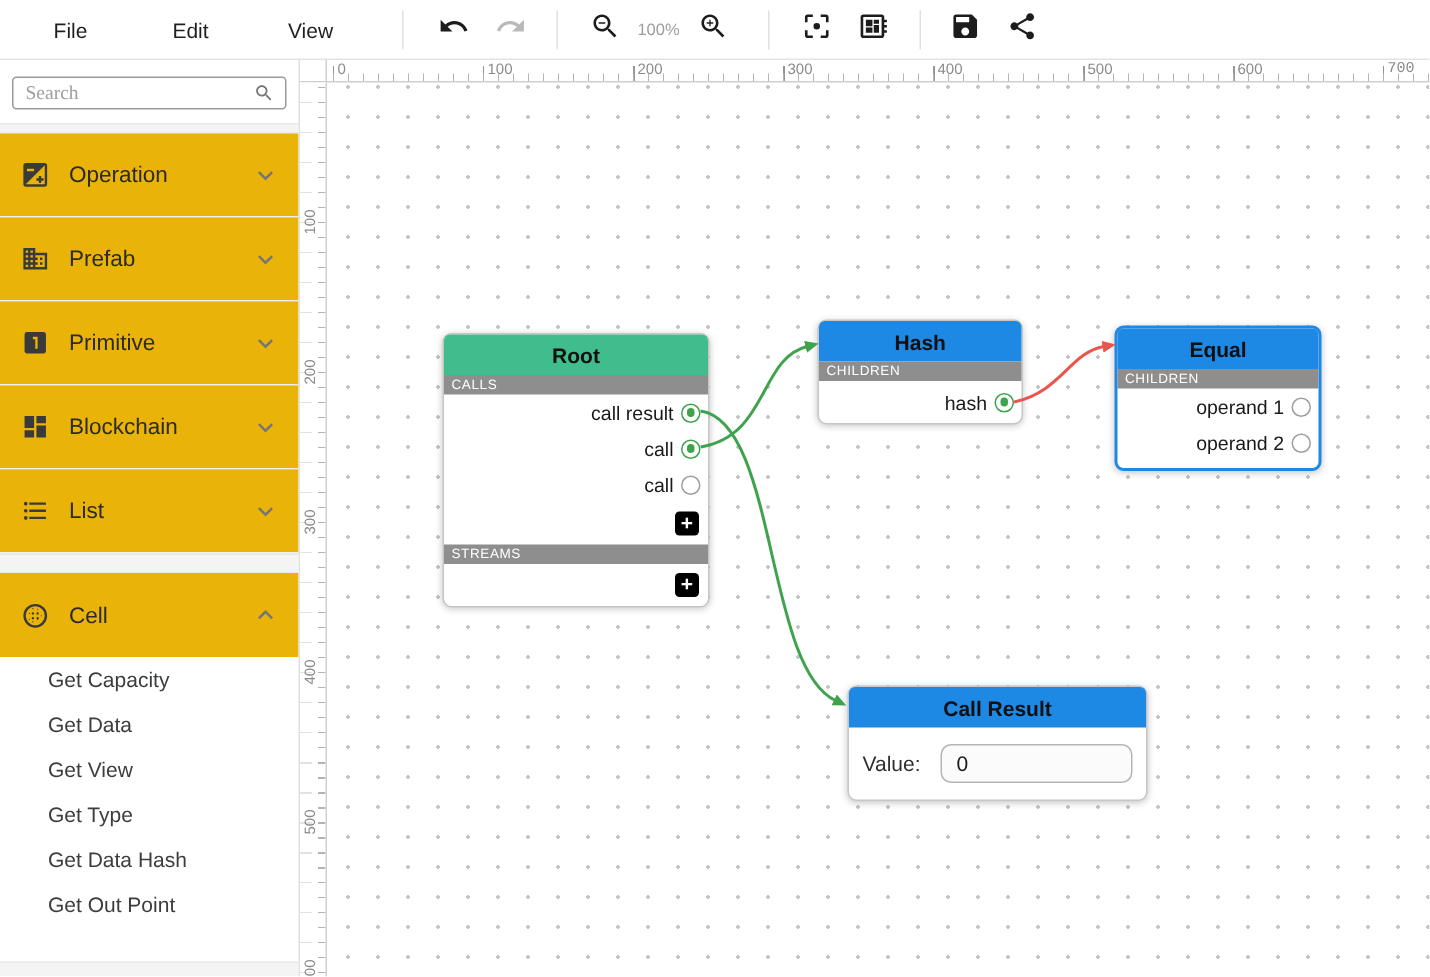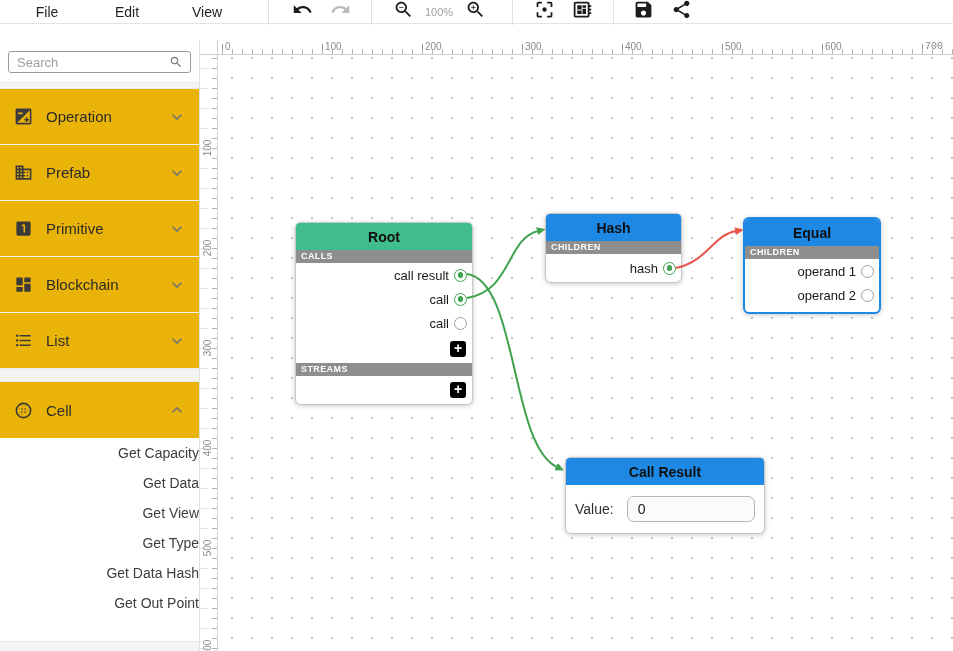--- a/index.html
+++ b/index.html
@@ -1,47 +1,47 @@
 <!DOCTYPE html>
 <html><head>
 <meta charset="utf-8">
 <style>
   * { margin:0; padding:0; box-sizing:border-box; }
   html,body { width:953px; height:651px; overflow:hidden; background:#fff;
               font-family:"Liberation Sans", sans-serif; position:relative; }
 
   
-  .toolbar { position:absolute; top:0; left:0; width:953px; height:24px; background:#fff;
+  .toolbar { position:absolute; top:0; left:0; width:953px; height:40px; background:#fff;
              border-bottom:1px solid #e3e3e3; display:flex; align-items:center; z-index:6; }
   .menu-item { width:80px; text-align:center; font-size:14px; color:#1f1f1f; cursor:pointer; }
   .menu-item:first-child { margin-left:7px; }
   .tb-sep { width:1px; height:26px; background:#e0e0e0; }
   .tb-btn { width:38px; height:38px; display:flex; align-items:center; justify-content:center; cursor:pointer; }
   .tb-btn svg { width:21px; height:21px; fill:#1c1c1c; }
   .tb-btn.disabled svg { fill:#b9b9b9; }
   .zoom-level { font-size:11px; color:#9e9e9e; width:34px; text-align:center; }
 
   
   .sidebar { position:absolute; top:40px; left:0; width:200px; height:611px; background:#fff;
              border-right:1px solid #e0e0e0; z-index:5; display:flex; flex-direction:column; overflow:hidden; }
   .search-wrap { padding:11px 8px 9px 8px; position:relative; }
   .search-input { width:100%; height:22px; border:1px solid #9a9a9a; border-radius:3px;
                   font-size:13px; padding:0 26px 0 8px; color:#333; outline:none;
-                  font-family:Liberation Sans, sans-serif; }
+                  font-family:Liberation Serif, serif; }
   .search-input::placeholder { color:#9e9e9e; }
   .search-icon { position:absolute; right:16px; top:15px; width:14px; height:14px; fill:#757575; }
   .band { height:7px; background:#f4f4f4; border-top:1px solid #e9e9e9; border-bottom:1px solid #e9e9e9; }
   .band.thick { height:13px; }
   .cat { height:56px; display:flex; align-items:center; padding:0 12px 0 14px;
          border-bottom:1px solid #efefef; cursor:pointer; background:#eab308; }
   .cat .cicon { width:19px; height:19px; fill:#3a3a3a; flex:0 0 auto; }
   .cat .clabel { font-size:15px; color:#2b2b2b; margin-left:13px; }
   .cat .chev { margin-left:auto; width:20px; height:20px; fill:#757575; }
   .cat.expanded .chev { transform:rotate(180deg); }
-  .sub-item { height:30px; line-height:30px; padding-left:32px; font-size:14px; color:#3d3d3d; cursor:pointer;text-align:right; }
+  .sub-item { height:30px; line-height:30px; padding-left:32px; font-size:14px; color:#3d3d3d; cursor:pointer; }
   .bottom-band { margin-top:auto; height:10px; background:#f4f4f4; border-top:1px solid #e9e9e9; }
 
   
   .corner { position:absolute; left:200px; top:40px; width:18px; height:15px; background:#fff;
             border-right:1px solid #cfcfcf; border-bottom:1px solid #cfcfcf; z-index:4; }
   .h-ruler { position:absolute; left:218px; top:40px; width:735px; height:15px; background:#fff;
              border-bottom:1px solid #cfcfcf; z-index:4; overflow:hidden; }
   .h-ruler::after { content:""; position:absolute; left:4px; right:0; bottom:0; height:5px;
              background:repeating-linear-gradient(90deg,#b3b3b3 0 1px,transparent 1px 10px); }
   .h-ruler::before { content:""; position:absolute; left:4px; right:0; bottom:0; height:10px;
@@ -63,21 +63,21 @@
             background-size:20px 20px; background-position:4px 13px; }
   svg.wires { position:absolute; left:0; top:0; width:735px; height:596px;
               pointer-events:none; z-index:3; }
 
   .node { position:absolute; background:#fff; border:1px solid #c6c6c6; border-radius:6px;
           box-shadow:0 1px 5px rgba(0,0,0,.22); z-index:2; cursor:move; }
   .node.selected { border:2px solid #1e88e5; }
   .node-header { height:27px; display:flex; align-items:center; justify-content:center;
                  font-size:14px; font-weight:bold; color:#101010; border-radius:4px 4px 0 0; }
   .section-bar { height:13px; line-height:13px; background:#8e8e8e; color:#fff; font-size:9px;
-                 font-weight:bold; padding:0 5px; letter-spacing:.4px; }
+                 font-weight:normal; padding:0 5px; letter-spacing:.4px; }
   .node-row { height:24px; display:flex; align-items:center; justify-content:flex-end;
               font-size:13px; color:#191919; padding-right:5px; }
   .node-row.tall { height:28px; }
   .row-label { margin-right:0; }
   .port { width:13px; height:13px; border-radius:50%; border:1.5px solid #9e9e9e; background:#fff;
           margin-left:5px; position:relative; cursor:crosshair; flex:0 0 auto; }
   .port.connected { border-color:#3fa34d; }
   .port.connected::after { content:""; position:absolute; left:2.6px; top:2.6px; right:2.6px; bottom:2.6px;
           border-radius:50%; background:#3fa34d; }
   .add-row { height:28px; display:flex; align-items:center; justify-content:flex-end; padding-right:6px; }

